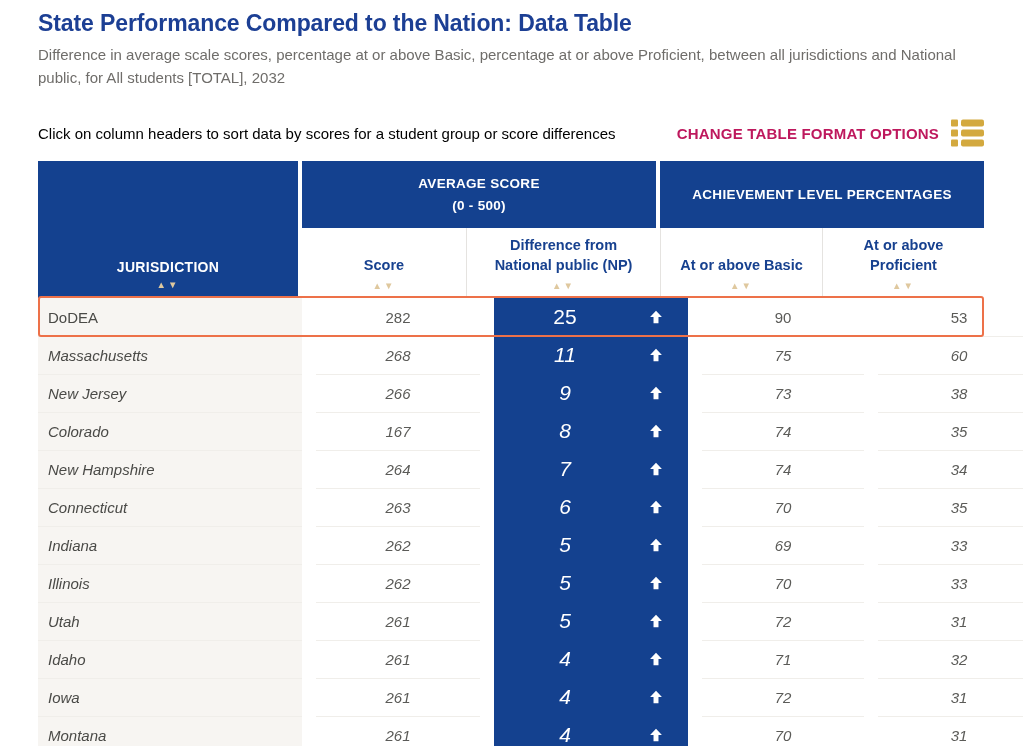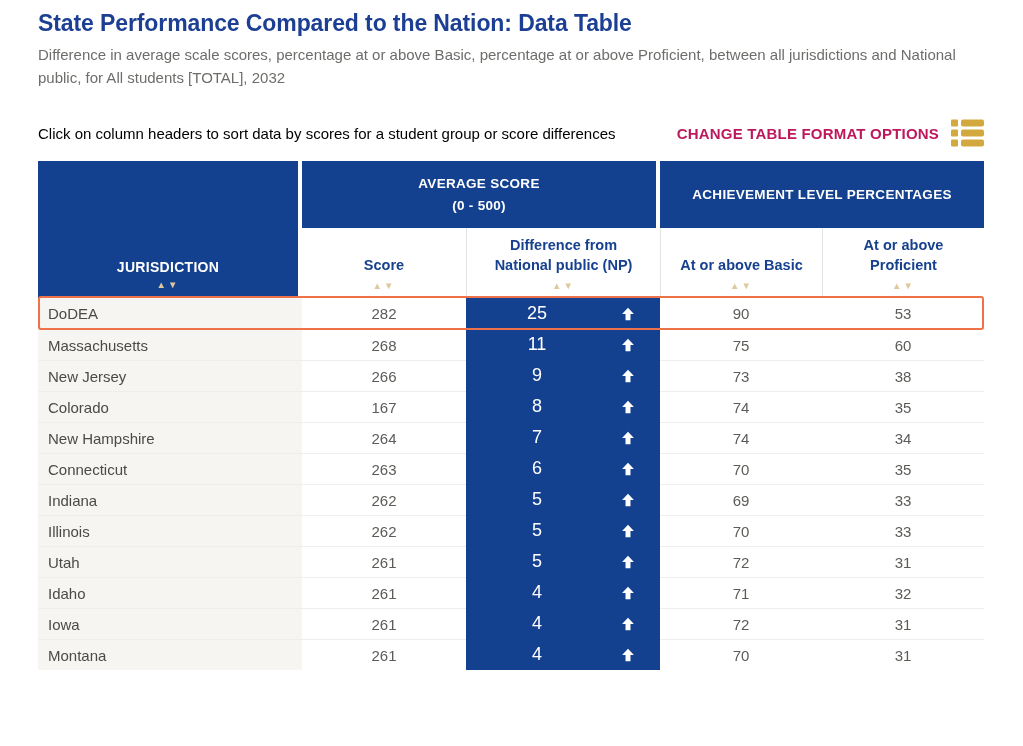--- a/index.html
+++ b/index.html
@@ -66,34 +66,34 @@
   .th-sub.proficient { grid-column: 5; border-left: 1px solid #E5E3E0; }
   .th-sub.proficient .label { max-width: 92px; }
   .sort-glyph {
     color: #DFC89E; font-size: 9.5px; letter-spacing: 2px;
     margin-top: 5px; line-height: 1;
   }
 
   .tr {
     display: grid;
     grid-template-columns: 264px 164px 194px 162px 162px;
-    height: 31px; position: relative;
-  }
-  .tr + .tr .td { border-top: 1px solid #F0EEEA; }
+    height: 38px; position: relative; gap: 14px;
+  }
+  .tr + .tr .td { border-top: 1px solid #F0EEEA; font-style: italic; }
   .tr + .tr .td.diff { border-top: none; }
   .td {
     display: flex; align-items: center; justify-content: center;
     font-size: 15px; color: #5B5B58; background: #fff;
   }
   .td.jur {
     justify-content: flex-start; padding-left: 10px;
     background: #F7F5F2; color: #4A4A47;
   }
   .td.diff { background: #14418F; color: #ffffff; }
-  .td.diff .num { flex: 1; text-align: center; font-size: 18px; }
+  .td.diff .num { flex: 1; text-align: center; font-size: 21px; }
   .td.diff .arrow-wrap { width: 40px; margin-right: 12px; display: flex; justify-content: center; align-items: center; }
   .tr.highlighted::after {
     content: ""; position: absolute; inset: -2px 0 -1px 0;
     border: 2.5px solid #ED7149; border-radius: 3px;
     pointer-events: none; z-index: 2;
   }
 </style>
 </head>
 <body>
 

